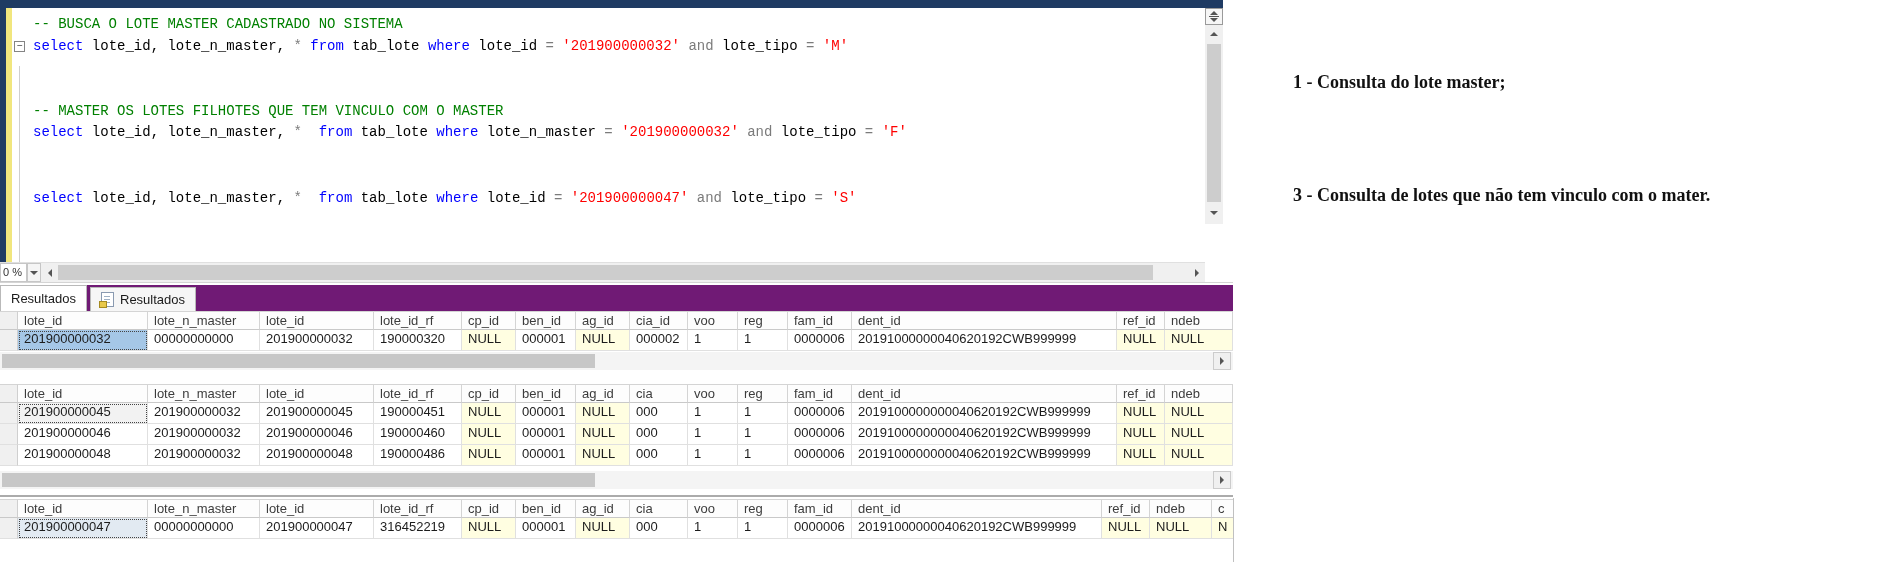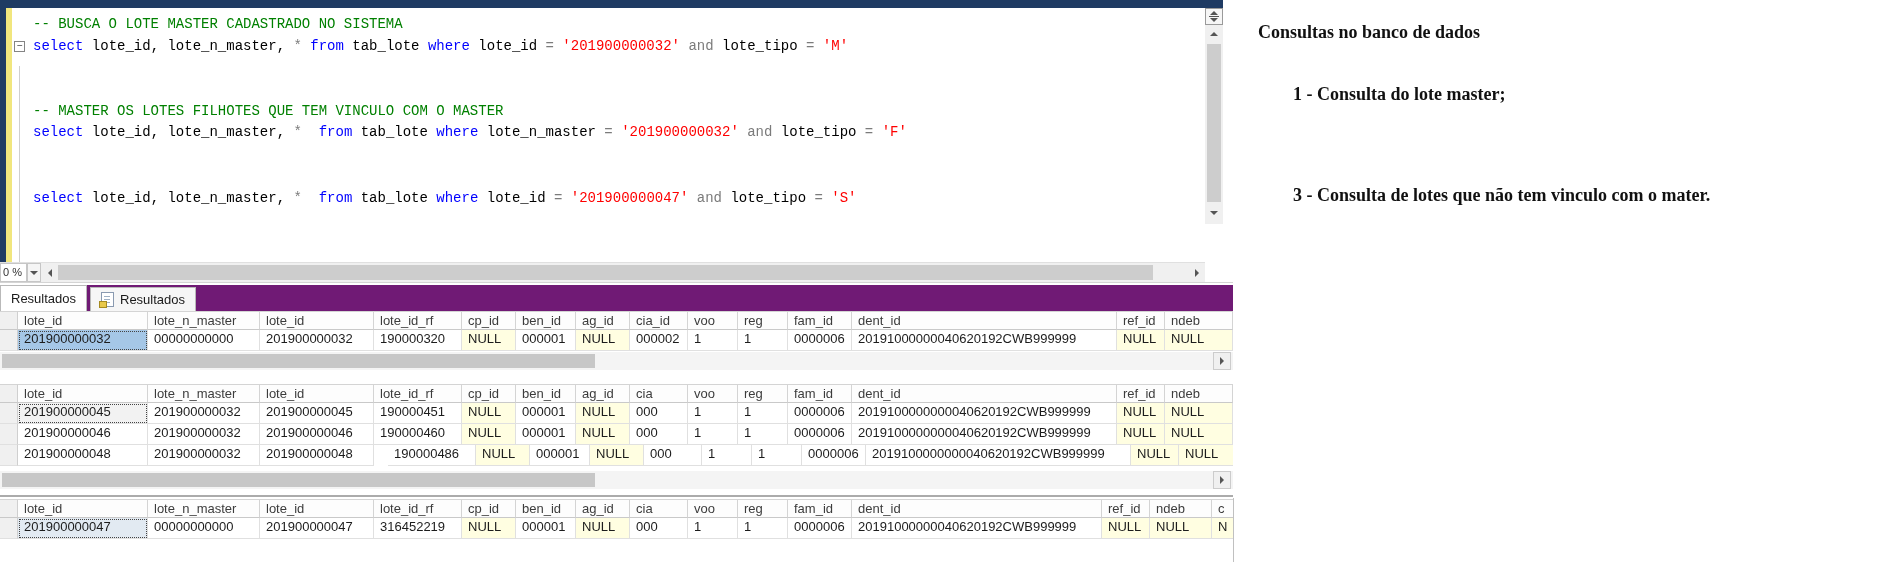--- a/index.html
+++ b/index.html
@@ -67,21 +67,21 @@
   .g-thumb{position:absolute;left:2px;top:2px;width:593px;height:14px;background:#c7c7c7;}
   .g-right{position:absolute;left:1213px;top:0;width:18px;height:18px;background:#f0f0f0;border:1px solid #cccccc;
            box-sizing:border-box;display:flex;align-items:center;justify-content:center;}
   .pane-divider{position:absolute;left:0;top:495px;width:1233px;height:2px;background:#ababab;}
   .grid3-edge{position:absolute;left:1233px;top:498px;width:1px;height:64px;background:#c0c0c0;}
   
   .notes{position:absolute;left:1252px;top:0;width:630px;height:562px;
          font-family:"Liberation Serif","DejaVu Serif",serif;font-weight:bold;color:#111;}
   .notes .title{position:absolute;left:6px;top:22px;font-size:18px;}
   .notes .item{position:absolute;left:41px;font-size:18px;}
-  .item-1{top:84px;} .item-2{top:131px;} .item-3{top:185px;}
+  .item-1{top:72px;} .item-2{top:131px;} .item-3{top:185px;}
 </style>
 </head>
 <body>
 
 <div class="screen">
 
   <div class="topbar"></div>
   <div class="left-edge"></div>
   <div class="yellow-strip"></div>
 
@@ -237,21 +237,21 @@
         <div class="g-cell" style="width: 64px;">0000006</div>
         <div class="g-cell" style="width: 265px;">2019100000000040620192CWB999999</div>
         <div class="g-cell g-null" style="width: 48px;">NULL</div>
         <div class="g-cell g-null" style="width: 68px;">NULL</div>
       </div>
       <div class="g-row">
         <div class="g-cell g-rowhead" style="width: 18px;"></div>
         <div class="g-cell" style="width: 130px;">201900000048</div>
         <div class="g-cell" style="width: 112px;">201900000032</div>
         <div class="g-cell" style="width: 114px;">201900000048</div>
-        <div class="g-cell" style="width: 88px; margin-left: 14px;">190000486</div>
+        <div class="g-cell" style="width: 88px;">190000486</div>
         <div class="g-cell g-null" style="width: 54px;">NULL</div>
         <div class="g-cell" style="width: 60px;">000001</div>
         <div class="g-cell g-null" style="width: 54px;">NULL</div>
         <div class="g-cell" style="width: 58px;">000</div>
         <div class="g-cell" style="width: 50px;">1</div>
         <div class="g-cell" style="width: 50px;">1</div>
         <div class="g-cell" style="width: 64px;">0000006</div>
         <div class="g-cell" style="width: 265px;">2019100000000040620192CWB999999</div>
         <div class="g-cell g-null" style="width: 48px;">NULL</div>
         <div class="g-cell g-null" style="width: 68px;">NULL</div>
@@ -299,18 +299,17 @@
         <div class="g-cell" style="width: 64px;">0000006</div>
         <div class="g-cell" style="width: 250px;">20191000000040620192CWB999999</div>
         <div class="g-cell g-null" style="width: 48px;">NULL</div>
         <div class="g-cell g-null" style="width: 62px;">NULL</div>
         <div class="g-cell g-null" style="width: 40px;">N</div>
       </div>
     </div>
   <div class="grid3-edge"></div>
 
   <div class="notes">
-    <div class="title">Consultas no banco de dados</div>
     <div class="item item-1">1 - Consulta do lote master;</div>
     <div class="item item-3">3 - Consulta de lotes que não tem vinculo com o mater.</div>
   </div>
 
 </div>
 
 </body></html>

